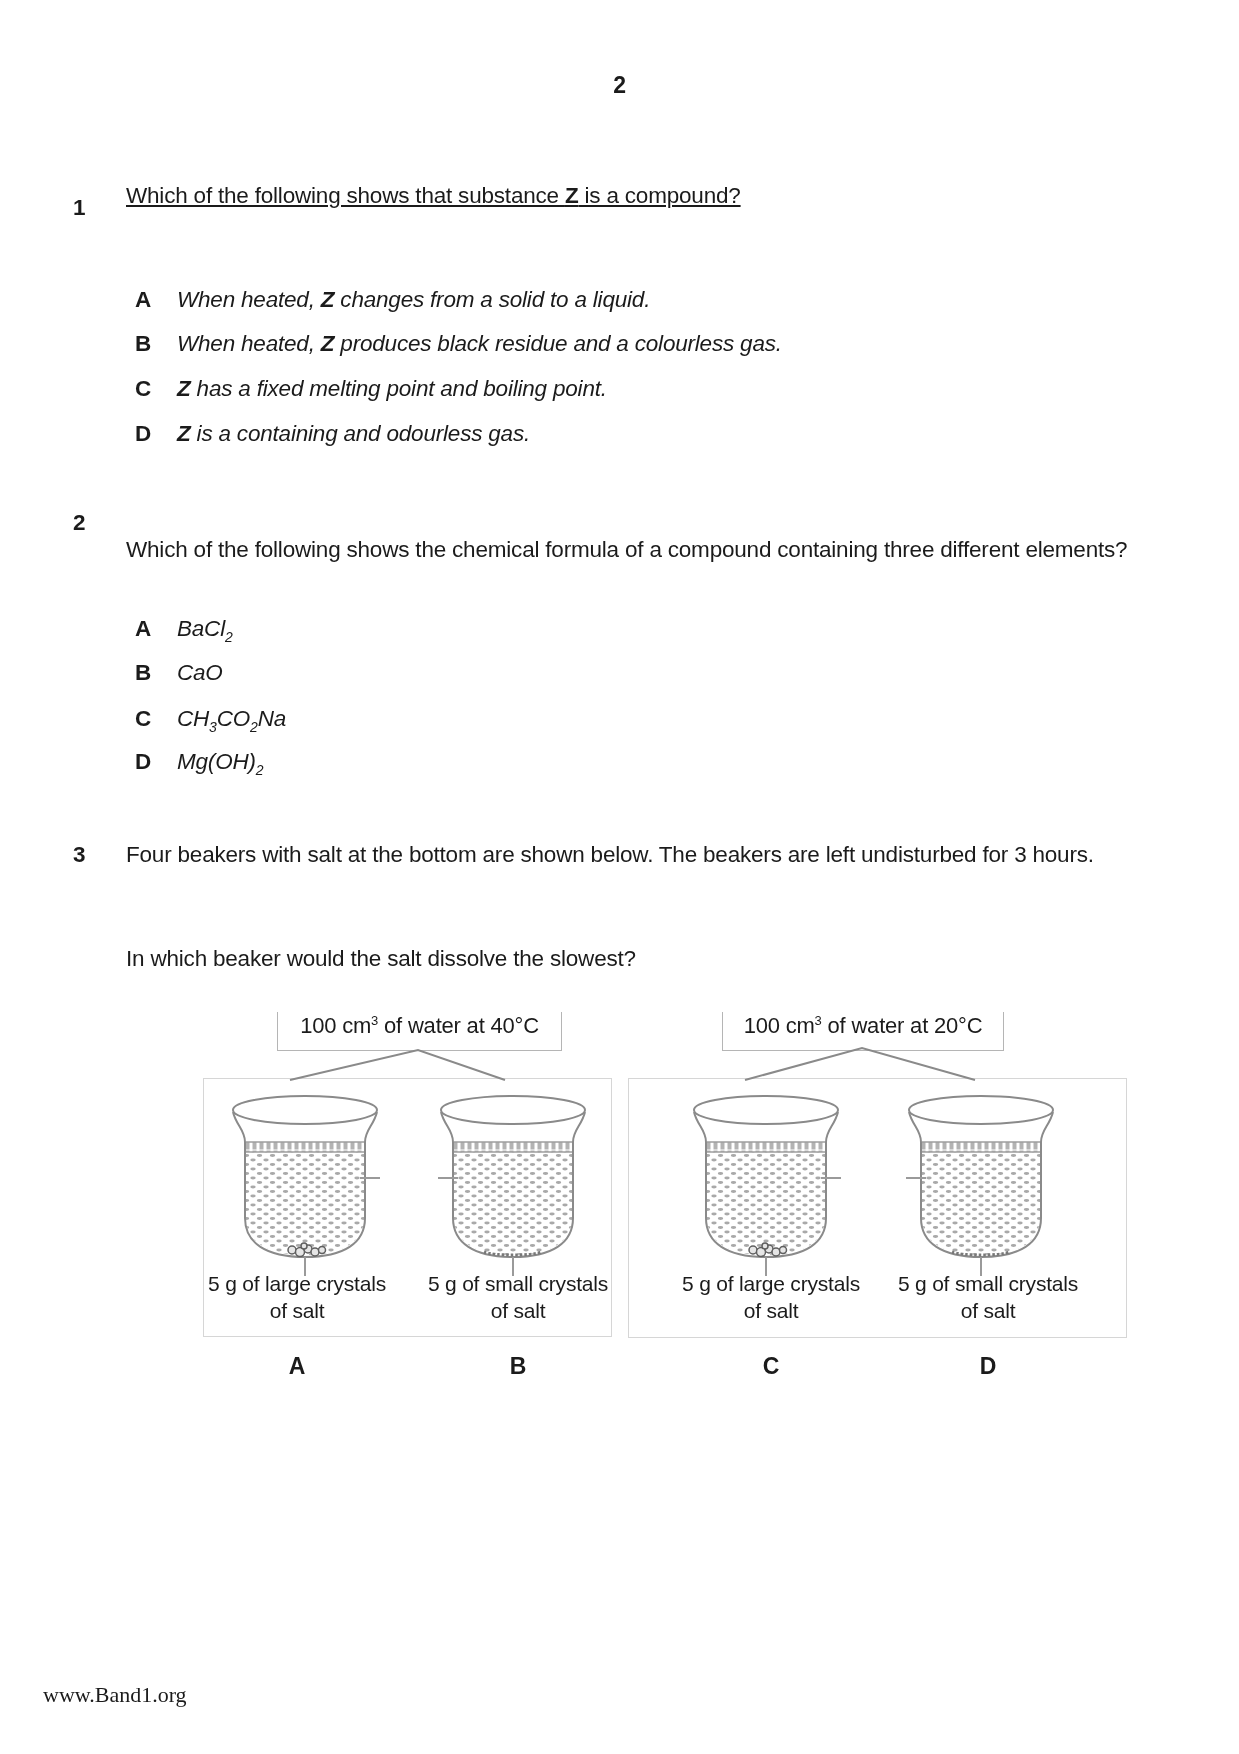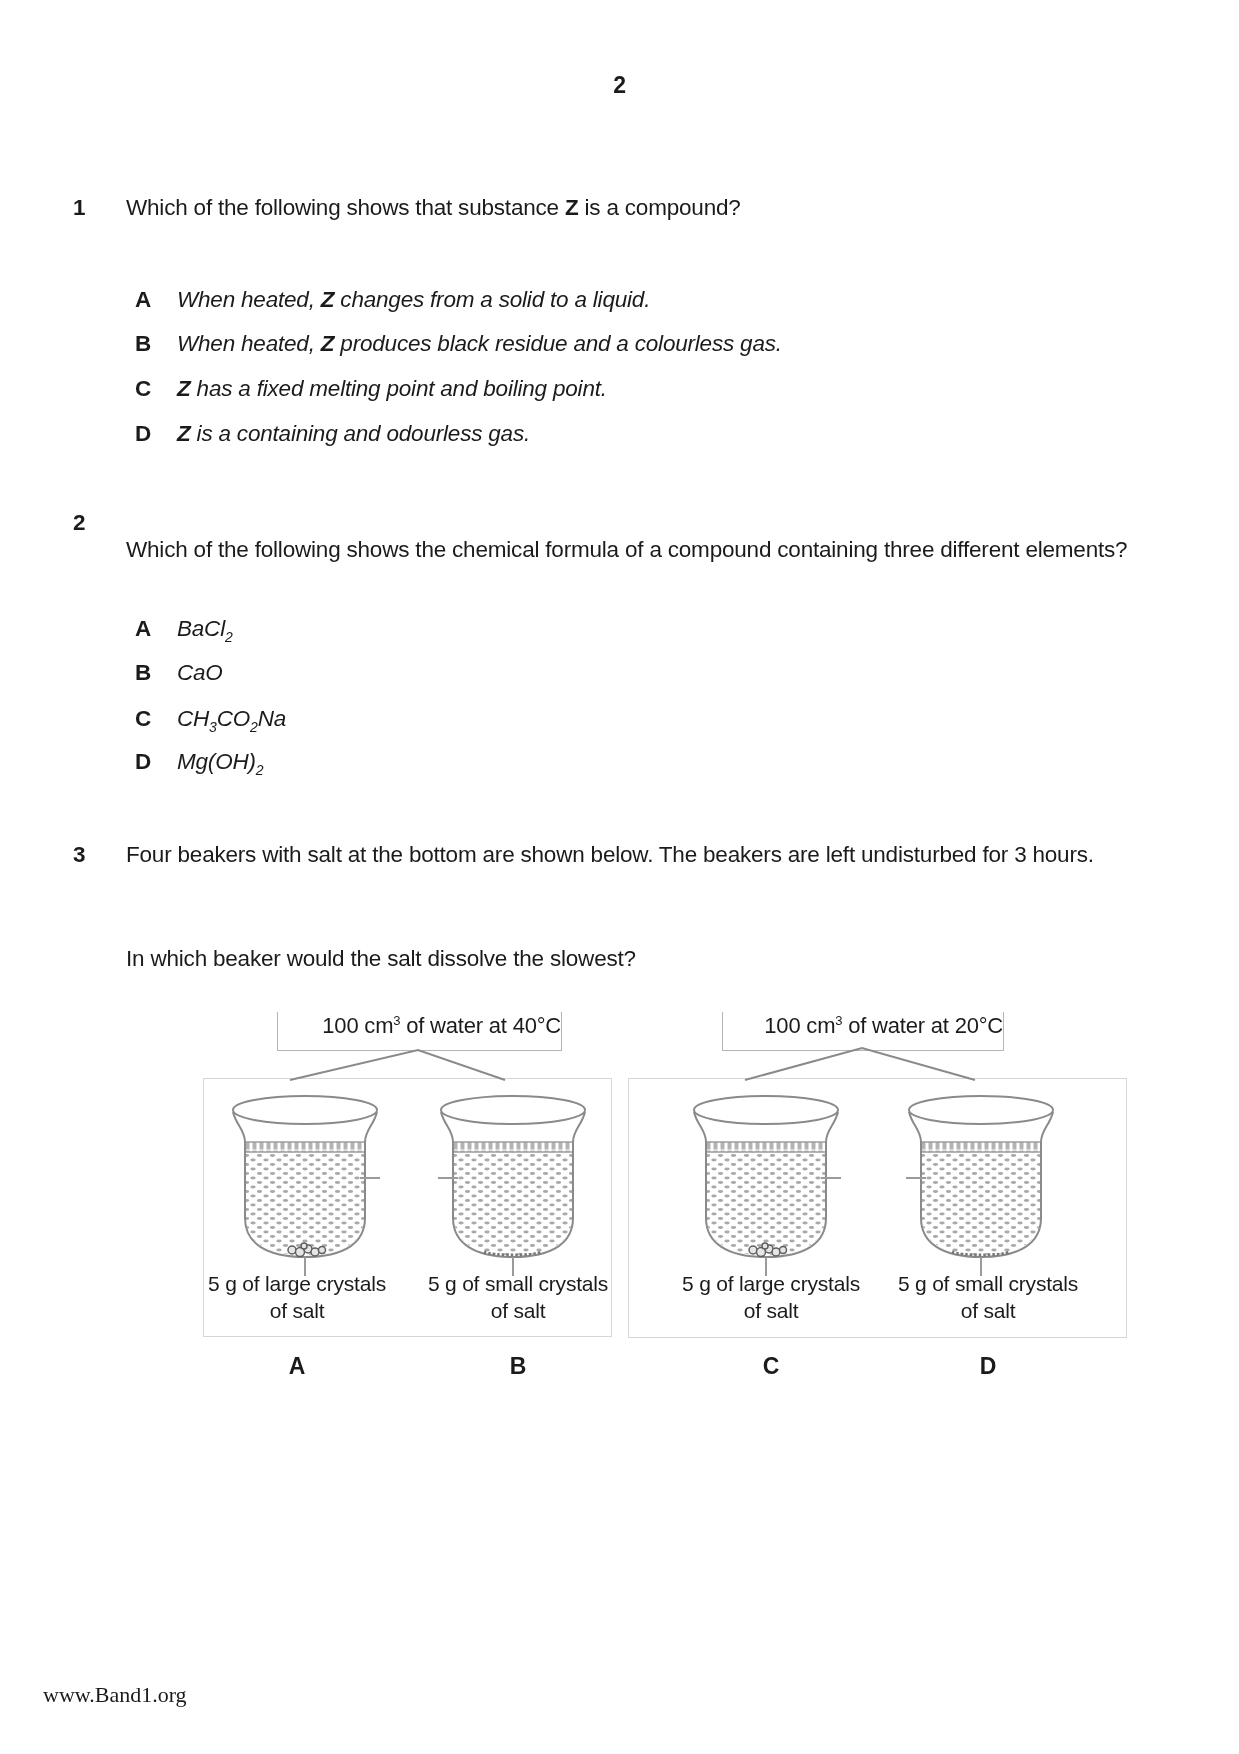--- a/index.html
+++ b/index.html
@@ -45,21 +45,21 @@
 
   
   .pair-box{
     position:absolute; border:1px solid #d6d6d6; background:transparent;
   }
   .wlabel{
     position:absolute; height:38px;
     border-left:1.5px solid #b5b5b5;
     border-right:1.5px solid #b5b5b5;
     border-bottom:1.5px solid #b5b5b5;
-    text-align:right;
+    text-align:center;
   }
   .wlabel .wl-text{
     display:block; margin-top:1px;
     font-size:22px; line-height:26px; white-space:nowrap;
   }
   .caption{
     position:absolute; width:260px; text-align:center;
     font-size:21px; line-height:27px;
   }
   .bletter{
@@ -84,21 +84,21 @@
   .crystals-small .salt-large{display:none;}
 </style>
 </head>
 <body>
 
 <div class="page">
 
   <div class="page-number">2</div>
 
   <div class="qnum" style="top:196px;">1</div>
-  <div class="qtext nowrap" style="top:196px;"><span>Which of the following shows that substance </span><span class="bold">Z</span><span> is a compound?</span></div>
+  <div class="qtext nowrap" style="top:184px;text-decoration:underline;"><span>Which of the following shows that substance </span><span class="bold">Z</span><span> is a compound?</span></div>
 
   <div class="opt" style="top:288px;">
     <span class="letter">A</span>
     <span class="otext"><span>When heated, </span><span class="bold">Z</span><span> changes from a solid to a liquid.</span></span>
   </div>
   <div class="opt" style="top:332px;">
     <span class="letter">B</span>
     <span class="otext"><span>When heated, </span><span class="bold">Z</span><span> produces black residue and a colourless gas.</span></span>
   </div>
   <div class="opt" style="top:377px;">

